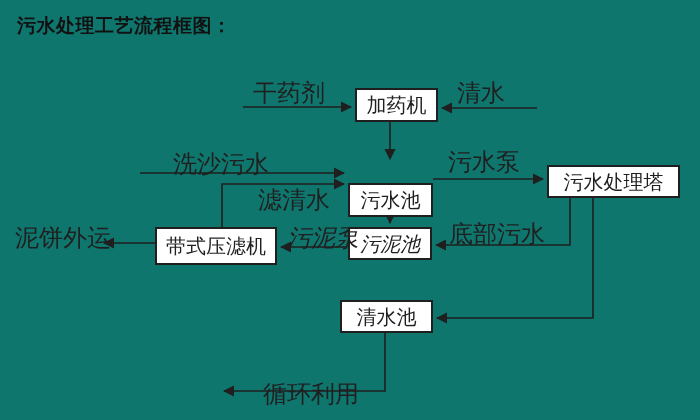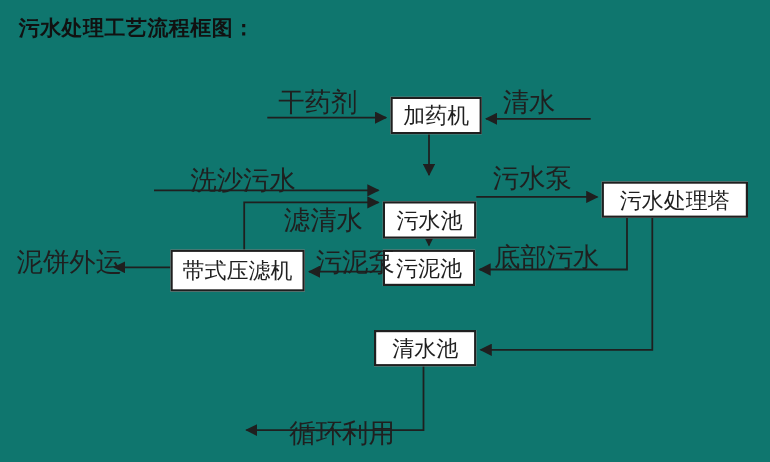--- a/index.html
+++ b/index.html
@@ -80,32 +80,32 @@
       </svg>
   <div class="node" style="left: 355px; top: 88px; width: 83px; height: 34px;">
         <span>加药机</span>
       </div>
       <div class="node" style="left: 348px; top: 163px; width: 85px; height: 34px; margin-top: 20px;">
         <span>污水池</span>
       </div>
       <div class="node" style="left: 547px; top: 165px; width: 133px; height: 33px; text-align: center;">
         <span>污水处理塔</span>
       </div>
-      <div class="node" style="left: 348px; top: 227px; width: 84px; height: 33px;">
+      <div class="node" style="left: 348px; top: 227px; width: 84px; height: 33px; font-style: italic;">
         <span>污泥池</span>
       </div>
       <div class="node" style="left: 155px; top: 227px; width: 122px; height: 38px;">
         <span>带式压滤机</span>
       </div>
       <div class="node" style="left: 340px; top: 300px; width: 93px; height: 33px;">
         <span>清水池</span>
       </div>
       <div class="flow-label" style="left: 253px; top: 81px;">干药剂</div>
       <div class="flow-label" style="left: 457px; top: 81px;">清水</div>
       <div class="flow-label" style="left: 173px; top: 152px;">洗沙污水</div>
       <div class="flow-label" style="left: 448px; top: 150px; text-align: right;">污水泵</div>
       <div class="flow-label" style="left: 258px; top: 188px;">滤清水</div>
       <div class="flow-label" style="left: 15px; top: 226px;">泥饼外运</div>
-      <div class="flow-label" style="left: 287px; top: 226px;">污泥泵</div>
+      <div class="flow-label" style="left: 287px; top: 226px; font-style: italic;">污泥泵</div>
       <div class="flow-label" style="left: 449px; top: 222px;">底部污水</div>
       <div class="flow-label" style="left: 263px; top: 364px; margin-top: 18px;">循环利用</div>
     </div>
 </div>
 
 </body></html>

